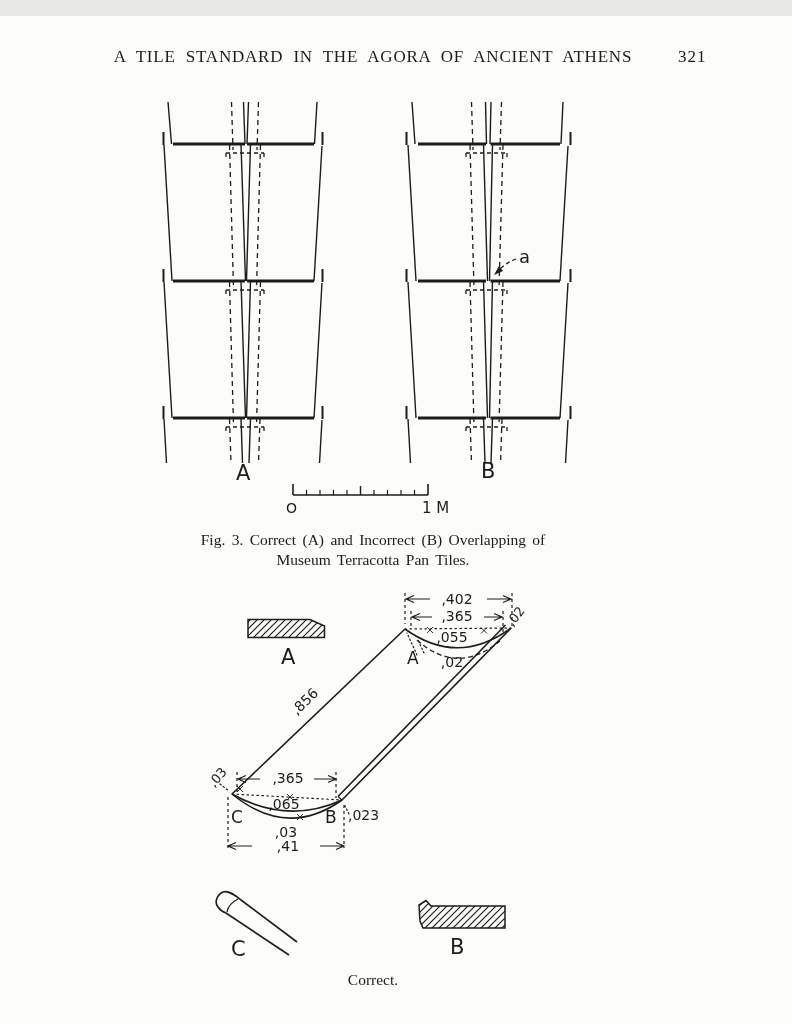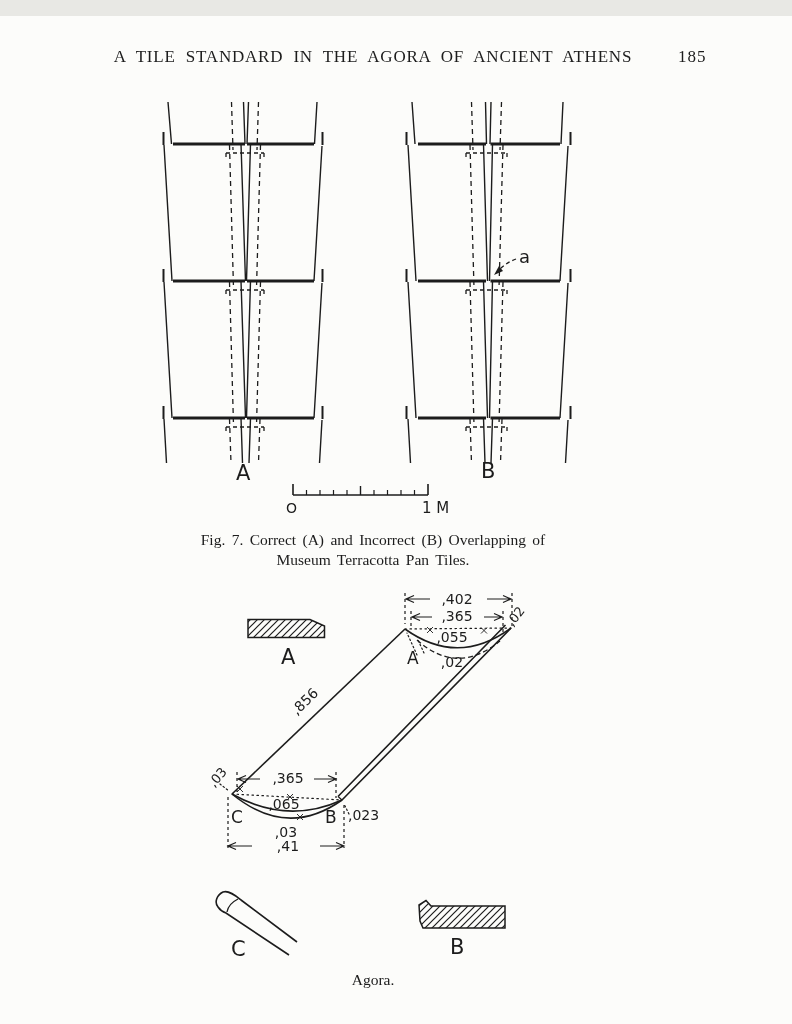--- a/index.html
+++ b/index.html
@@ -36,21 +36,21 @@
   .biglab{font-size:21px;}
   .midlab{font-size:17px;}
   .ann{font-size:18px;}
 </style>
 </head>
 <body>
 
 <div class="page">
 
   <div class="running-head">A TILE STANDARD IN THE AGORA OF ANCIENT ATHENS</div>
-  <div class="page-number">185</div>
+  <div class="page-number">321</div>
 
   <svg width="792" height="1024" viewBox="0 0 792 1024">
     <defs>
       <pattern id="hatch" patternUnits="userSpaceOnUse" width="7" height="7">
         <path d="M-2,2 l4,-4 M0,7 L7,0 M5,9 l4,-4" stroke="#1c1c1c" stroke-width="1.2" fill="none"></path>
       </pattern>
     </defs>
 
     <g stroke="#1c1c1c" fill="none">
 
@@ -181,20 +181,20 @@
       <path d="M297,926 L241,884 C236,880 229,874 223,876 C217,879 214,886 218,891 C220,894 223,896 226,897 L289,939"></path>
       <path d="M238,883 C232,886 228,890 227,896" stroke-width="1.3"></path>
     </g>
     <text class="biglab" x="231" y="940">C</text>
 
     <path d="M505,890 L431,890 L426,884.5 L419,889 L420,905 L423,912 L505,912 Z" fill="url(#hatch)" stroke="#1c1c1c" stroke-width="1.5"></path>
     <text class="biglab" x="450" y="938">B</text>
   </svg>
 
   <div class="caption caption-fig7">
-    <div>Fig. 7.  Correct (A) and Incorrect (B) Overlapping of</div>
+    <div>Fig. 3.  Correct (A) and Incorrect (B) Overlapping of</div>
     <div>Museum Terracotta Pan Tiles.</div>
   </div>
   <div class="caption caption-fig8">
-    <div>Agora.</div>
+    <div>Correct.</div>
   </div>
 
 </div>
 
 </body></html>

